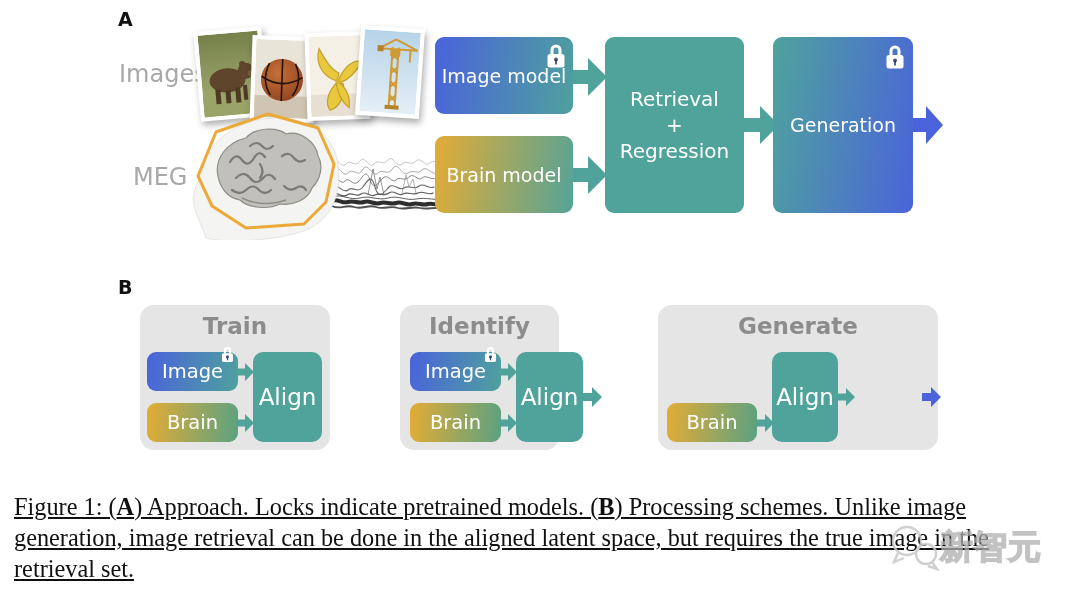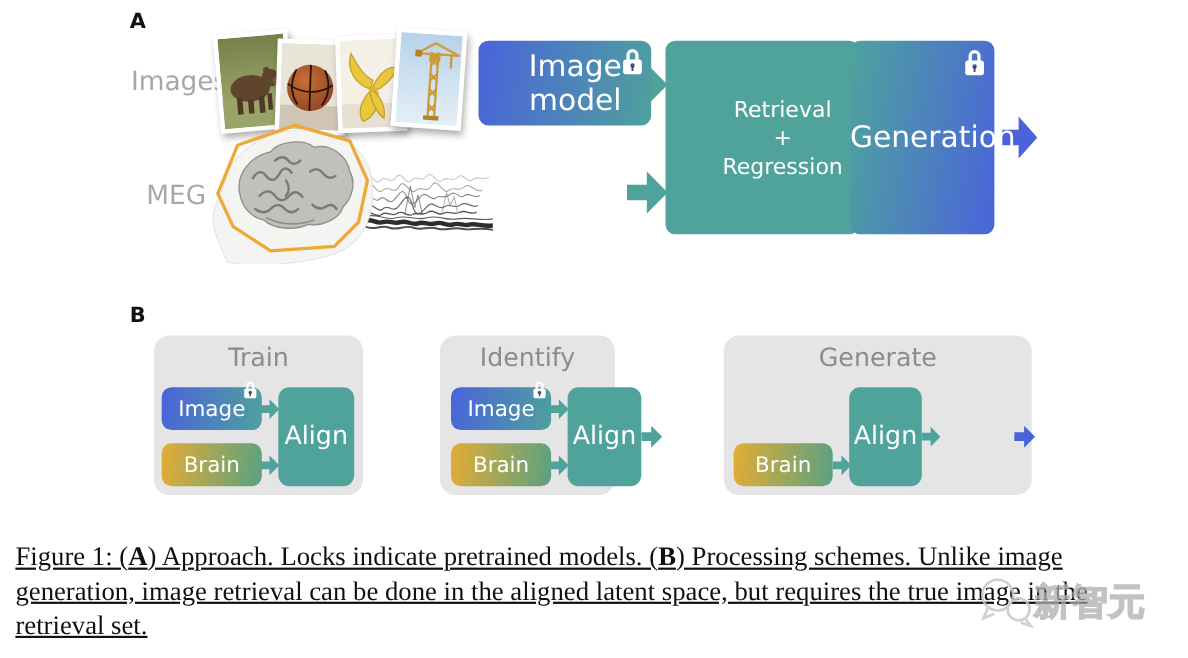--- a/index.html
+++ b/index.html
@@ -11,28 +11,28 @@
   .photo{position:absolute;background:#fff;padding:4px;box-shadow:2px 4px 7px rgba(0,0,0,.32);}
   .photo svg{display:block;}
   
   .box{position:absolute;border-radius:9px;color:#fff;display:flex;align-items:center;
        justify-content:center;text-align:center;z-index:8;}
   .teal{background:#4FA39B;}
   .g-blue-teal{background:linear-gradient(99deg,#4A63DB 0%,#4FA39B 104%);}
   .g-gold-teal{background:linear-gradient(99deg,#E3AC35 0%,#4FA39B 104%);}
   .g-teal-blue{background:linear-gradient(99deg,#4FA49C -2%,#4A63DB 102%);}
   .g-gold-green{background:linear-gradient(95deg,#E3AC35 0%,#55A184 104%);}
-  .bigtxt{font-size:27px;padding-left:19px;}
-  .retrtxt{font-size:20px;line-height:26px;white-space:pre-line;padding-left:37px;}
+  .bigtxt{font-size:19px;}
+  .retrtxt{font-size:20px;line-height:26px;white-space:pre-line;}
   .arrow{position:absolute;z-index:7;}
   .lock{position:absolute;}
   
   .bpanel{position:absolute;top:305px;height:145px;background:#E6E5E5;border-radius:14px;}
   .btitle{position:absolute;top:8px;left:0;right:0;text-align:center;font-size:23px;
-          font-weight:normal;color:#8C8C8C;}
+          font-weight:bold;color:#8C8C8C;}
   .sbox{position:absolute;height:39px;border-radius:9px;color:#fff;font-size:19.5px;
         display:flex;align-items:center;justify-content:center;}
   .abox{position:absolute;border-radius:10px;color:#fff;font-size:23px;display:flex;
         align-items:center;justify-content:center;}
   
   .caption{position:absolute;left:14px;top:492px;width:1056px;margin:0;
            font-family:"Liberation Serif",serif;font-size:24.3px;line-height:30.8px;color:#101010;text-decoration:underline;}
   
   .wm{position:absolute;left:888px;top:516px;width:188px;height:62px;z-index:20;
       display:flex;align-items:center;opacity:.85;text-align:right;}
@@ -161,39 +161,42 @@
   <div class="box g-blue-teal bigtxt" style="left:435px;top:37px;width:138px;height:77px;">
     <span>Image model</span>
     <svg class="lock" style="right:7px;top:6px;" width="20" height="26" viewBox="0 0 20 26">
       <path d="M10,1.5 a5.5,5.5 0 0 1 5.5,5.5 v4.5 h-3 v-4.5 a2.5,2.5 0 0 0 -5,0 v4.5 h-3 V7 a5.5,5.5 0 0 1 5.5,-5.5 Z" fill="#fff"></path>
       <rect x="1.5" y="11" width="17" height="13.5" rx="2.5" fill="#fff"></rect>
       <circle cx="10" cy="16.5" r="2" fill="rgba(25,40,90,.8)"></circle>
       <rect x="9.1" y="17" width="1.8" height="4.5" fill="rgba(25,40,90,.8)"></rect>
     </svg>
   </div>
 
+  <div class="box g-gold-teal bigtxt" style="left:435px;top:136px;width:138px;height:77px;">
+    <span>Brain model</span>
+  </div>
 
   <svg class="arrow" style="left:570px;top:57px;" width="37" height="40" viewBox="0 0 37 40">
     <polygon points="0,13 18,13 18,1 37,20 18,39 18,27 0,27" fill="#4FA39B"></polygon>
     </svg>
   <svg class="arrow" style="left:570px;top:155px;" width="37" height="40" viewBox="0 0 37 40">
     <polygon points="0,13 18,13 18,1 37,20 18,39 18,27 0,27" fill="#4FA39B"></polygon>
     </svg>
 
   <div class="box teal retrtxt" style="left:605px;top:37px;width:139px;height:176px;">
     <span>Retrieval
 +
 Regression</span>
   </div>
 
   <svg class="arrow" style="left:742px;top:105px;" width="37" height="40" viewBox="0 0 37 40">
     <polygon points="0,13 18,13 18,1 37,20 18,39 18,27 0,27" fill="#4FA39B"></polygon>
     </svg>
 
-  <div class="box g-teal-blue bigtxt" style="left:773px;top:37px;width:112px;height:176px;">
+  <div class="box g-teal-blue bigtxt" style="left:773px;top:37px;width:140px;height:176px;">
     <span>Generation</span>
     <svg class="lock" style="right:8px;top:7px;" width="20" height="26" viewBox="0 0 20 26">
       <path d="M10,1.5 a5.5,5.5 0 0 1 5.5,5.5 v4.5 h-3 v-4.5 a2.5,2.5 0 0 0 -5,0 v4.5 h-3 V7 a5.5,5.5 0 0 1 5.5,-5.5 Z" fill="#fff"></path>
       <rect x="1.5" y="11" width="17" height="13.5" rx="2.5" fill="#fff"></rect>
       <circle cx="10" cy="16.5" r="2" fill="rgba(25,40,90,.8)"></circle>
       <rect x="9.1" y="17" width="1.8" height="4.5" fill="rgba(25,40,90,.8)"></rect>
     </svg>
   </div>
 
   <svg class="arrow" style="left:911px;top:105px;" width="32" height="40" viewBox="0 0 32 40">

